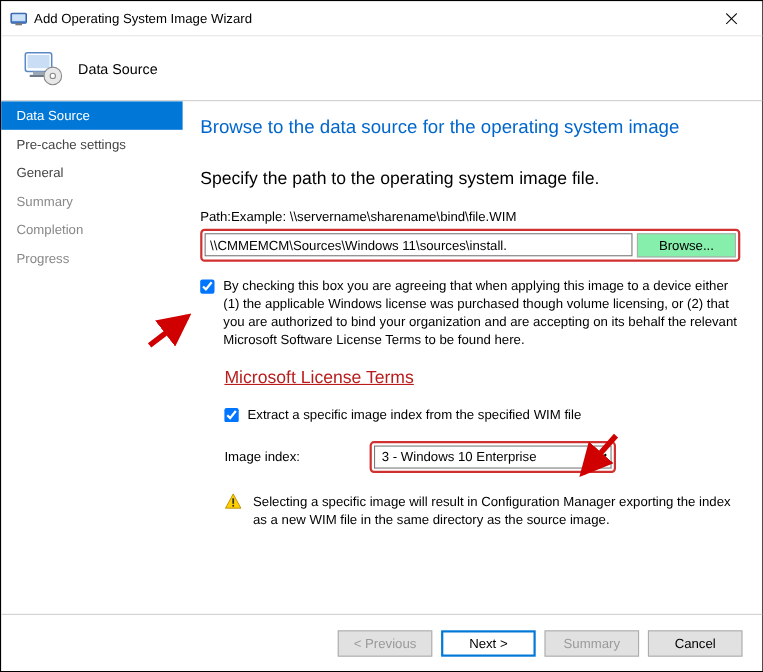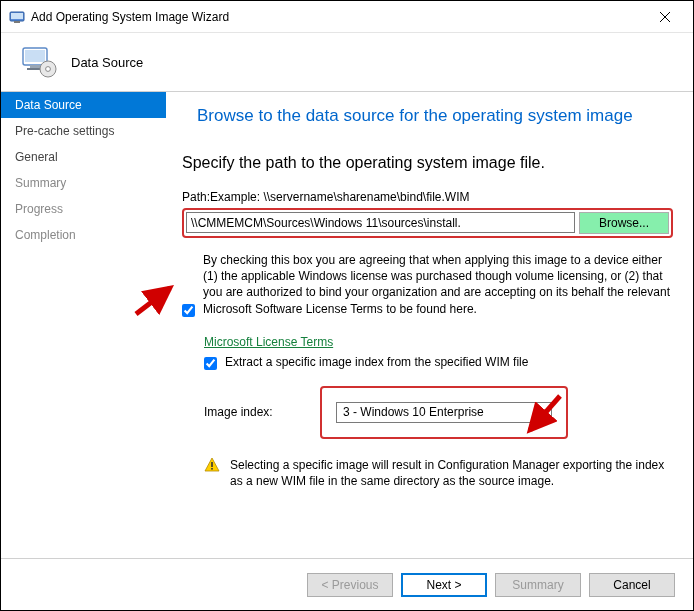--- a/index.html
+++ b/index.html
@@ -70,21 +70,21 @@
 
   .content {
     flex: 1;
     padding: 12px 20px 0 16px;
     position: relative;
   }
   .content h1 {
     font-size: 17px;
     font-weight: 400;
     color: #0066cc;
-    margin: 2px 0 28px 15px;
+    margin: 2px 0 28px 0;
   }
   .content .lead {
     font-size: 16px;
     margin-bottom: 18px;
   }
   .pathrow {
     display: flex;
     align-items: center;
     font-size: 12px;
     margin-bottom: 4px;
@@ -109,50 +109,50 @@
     width: 90px;
     height: 22px;
     font-size: 12px;
     background: #86efac;
     border: 1px solid #adadad;
     cursor: pointer;
   }
 
   .chkrow {
     display: flex;
-    align-items: flex-end;
+    align-items: flex-start;
     gap: 8px;
     margin-bottom: 12px;
   }
   .chkrow input[type=checkbox] {
     margin: 2px 0 0 0;
     width: 13px; height: 13px;
   }
   .chkrow .lbl { font-size: 12px; line-height: 1.35; }
 
   .link {
-    color: #15803d;
+    color: #b91c1c;
     text-decoration: underline;
-    font-size: 12px;
+    font-size: 16px;
     display: inline-block;
-    margin: 6px 0 5px 22px;
+    margin: 6px 0 16px 22px;
     cursor: pointer;
   }
 
   .indexrow {
     display: flex;
     align-items: center;
-    gap: 6px;
+    gap: 22px;
     margin: 16px 0 18px 22px;
   }
   .indexrow .ilabel { width: 110px; font-size: 12px; }
   .selectwrap {
     border: 2px solid #d13030;
     border-radius: 4px;
-    padding: 14px;
+    padding: 2px;
   }
   .selectwrap select {
     font-size: 12px;
     padding: 1px 2px;
     border: 1px solid #7a7a7a;
     width: 216px;
     height: 21px;
     font-family: inherit;
     background: #fff;
   }
@@ -231,22 +231,22 @@
     <div class="htxt">Data Source</div>
   </div>
 
   <div class="body">
 
     <div class="sidebar">
       <div class="step active">Data Source</div>
       <div class="step">Pre-cache settings</div>
       <div class="step">General</div>
       <div class="step muted">Summary</div>
+      <div class="step muted">Completion</div>
       <div class="step muted">Progress</div>
-      <div class="step muted">Completion</div>
     </div>
 
     <div class="content">
       <h1>Browse to the data source for the operating system image</h1>
       <div class="lead">Specify the path to the operating system image file.</div>
 
       <div class="pathrow">
         <span>Path:</span>
         <span>Example: \\servername\sharename\bind\file.WIM</span>
       </div>

